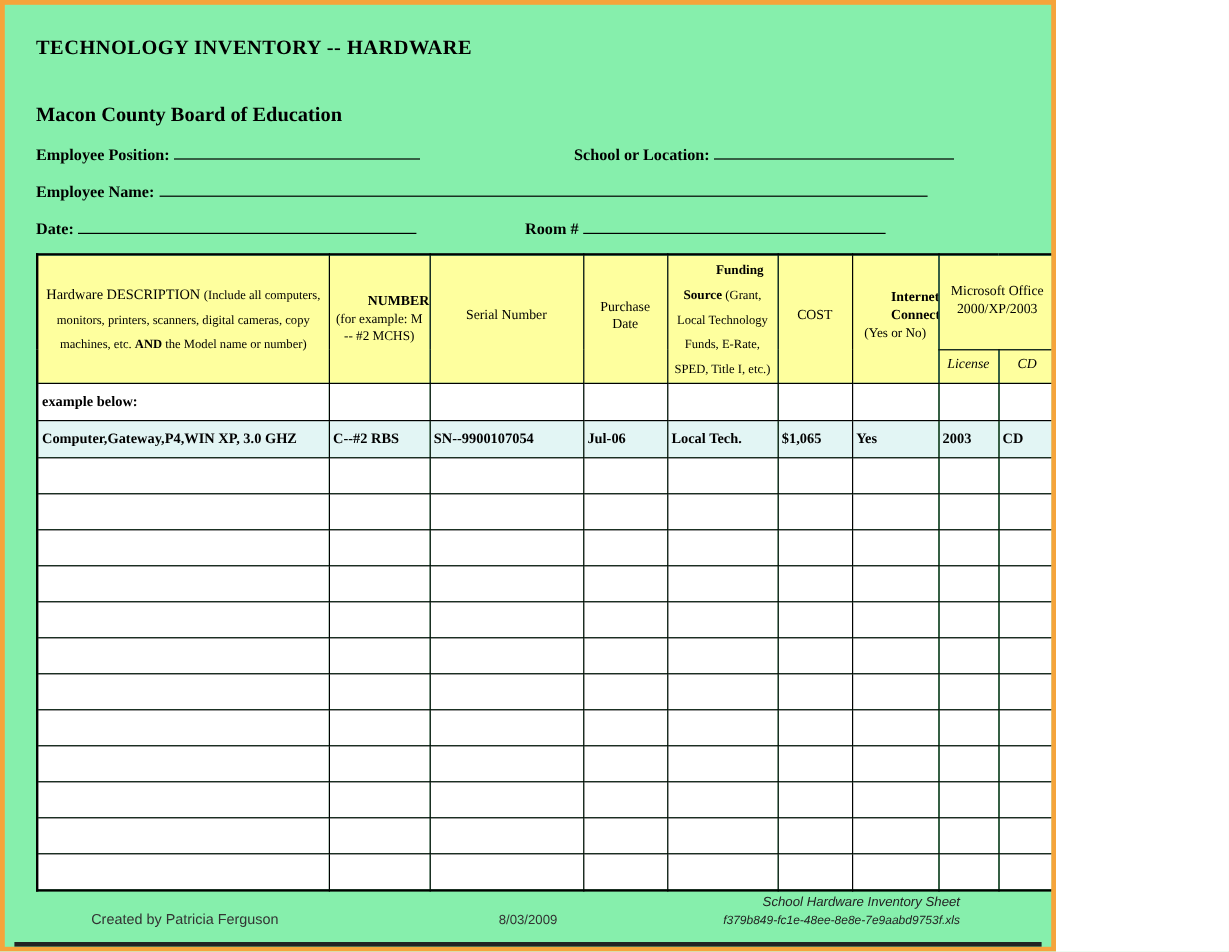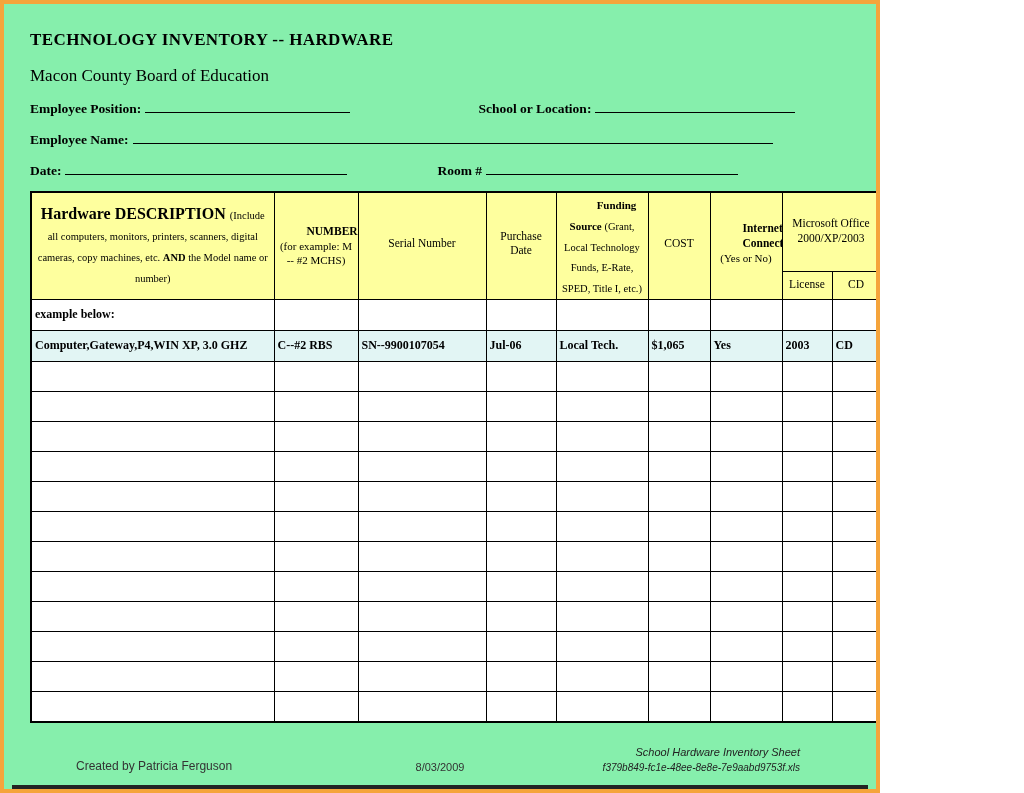--- a/index.html
+++ b/index.html
@@ -1,40 +1,40 @@
 <!DOCTYPE html>
 <html style="--frame-color: #f5a43b; --header-bg: #feff9e; --example-bg: #e2f5f4;"><head>
 <meta charset="utf-8">
 <style>
   html,body{margin:0;padding:0;background:#ffffff;}
   .frame{position:relative;width:880px;height:793px;box-sizing:border-box;
     border:4px solid var(--frame-color,#f5a43b);background:#86efac;
     font-family:"Liberation Serif",serif;color:#000;overflow:hidden;}
   .content{padding:26px 24px 0 26px;}
   .doc-title{font-size:17px;font-weight:bold;letter-spacing:.4px;}
-  .org-name{font-size:17px;font-weight:normal;margin-top:16px;}
+  .org-name{font-size:17px;font-weight:bold;margin-top:36px;}
   .form-line{margin-top:12px;font-size:13.5px;font-weight:bold;white-space:nowrap;height:19px;}
   .uline{display:inline-block;border-bottom:1px solid #000;height:14px;margin-left:4px;vertical-align:baseline;}
   .w-name{width:640px;}
   .w-pos{width:205px;}
   .w-school{width:200px;}
   .w-date{width:282px;}
   .w-room{width:252px;}
   .gap-school{margin-left:128px;}
   .gap-room{margin-left:90px;}
 
   table.inv{border-collapse:collapse;table-layout:fixed;width:962px;margin-top:12px;border:2px solid #000;}
   .inv th,.inv td{border:1px solid #000;padding:1px 3px;overflow:hidden;}
   .inv thead th{background:var(--header-bg,#feff9e);font-weight:normal;text-align:center;vertical-align:middle;line-height:1.3;}
   th.vb{vertical-align:bottom;padding-bottom:6px;}
   th.vb2{vertical-align:bottom;padding-bottom:3px;}
-  th.tl{text-align:left;}
+  th.tl{text-align:left;font-style:italic;}
   .hb{font-weight:bold;font-size:11.5px;padding-left:29px;}
   .hn{font-weight:normal;font-size:10.5px;}
-  .hd-title{font-weight:bold;font-size:16px;}
+  .hd-title{font-weight:normal;font-size:12px;}
   tr.hrow1 th{height:70px;}
   tr.hrow2 th{height:22px;}
   .inv tbody td{font-size:12px;font-weight:bold;white-space:nowrap;background:#fff;}
   tr.label-row td{height:28px;}
   tr.example-row td{height:28px;background:var(--example-bg,#e2f5f4);}
   tr.empty-row td{height:27px;}
   td.ta-r{text-align:left;}
 
   .footer{position:absolute;left:0;right:0;bottom:14px;height:38px;font-family:"Liberation Sans",sans-serif;color:#333;}
   .f-left{position:absolute;left:72px;bottom:2px;font-size:12px;}

